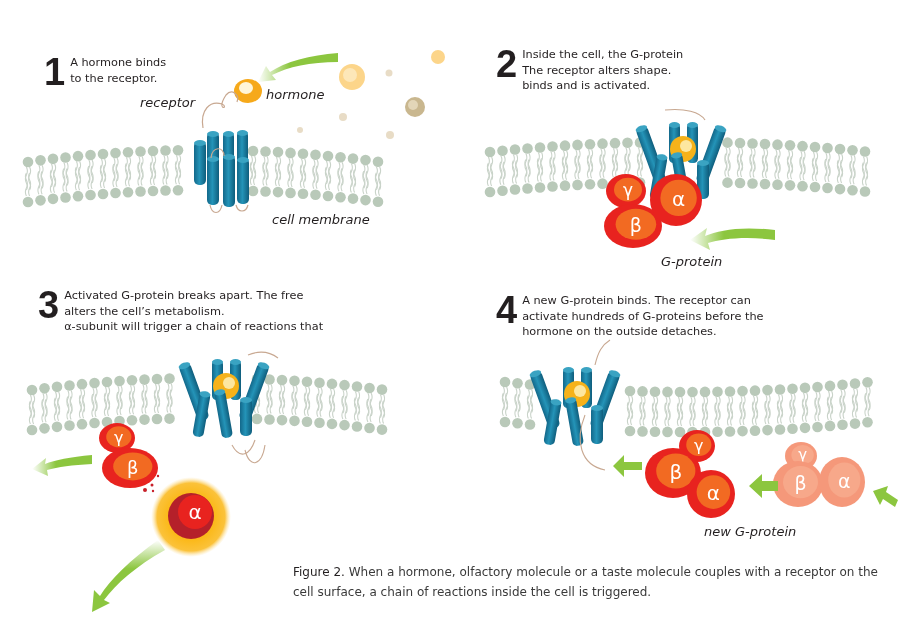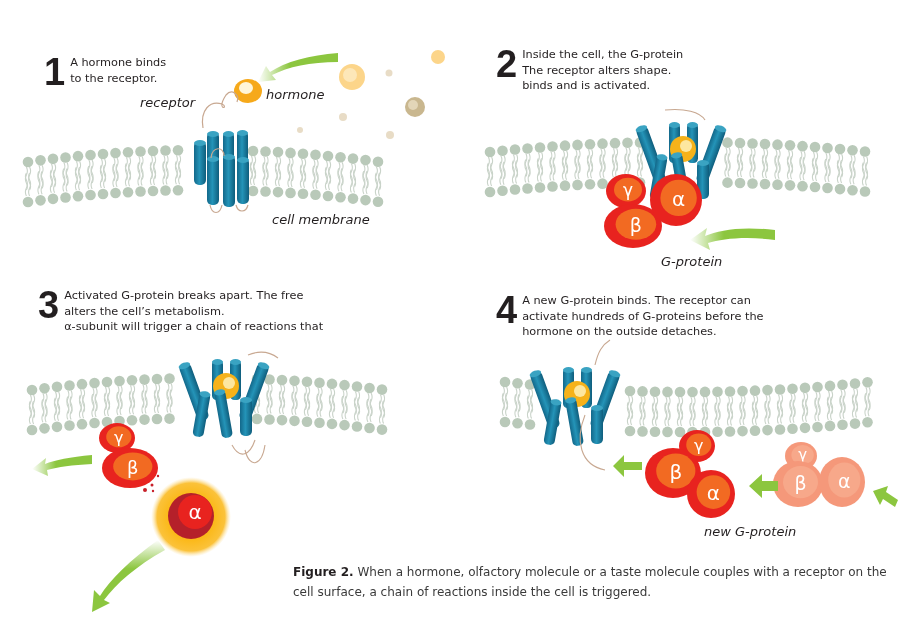--- a/index.html
+++ b/index.html
@@ -7,21 +7,21 @@
          font-family: "DejaVu Sans", sans-serif; color: #231f20; }
   .panel-head { position: absolute; display: flex; align-items: flex-start; }
   .step-num { font-family: "Liberation Sans", sans-serif; font-weight: bold;
               font-size: 38px; line-height: 34px; color: #231f20; margin-right: 6px; letter-spacing: -1px; }
   .step-text { font-size: 11.3px; line-height: 15.5px; color: #231f20; }
   .label-it { position: absolute; font-family: "DejaVu Sans", sans-serif; font-style: italic;
               font-size: 13px; color: #231f20; white-space: nowrap; }
   #art { position: absolute; left: 0; top: 0; }
   .caption { position: absolute; left: 293px; top: 562px; width: 600px;
              font-size: 12px; line-height: 20px; color: #3a3a3a; }
-  .caption b { font-weight: bold; color: #231f20; }
+  .caption b { font-weight: normal; color: #231f20; }
   .greek { font-family: "DejaVu Sans", sans-serif; fill: #ffffff; text-anchor: middle; dominant-baseline: central; }
 </style>
 </head>
 <body>
 
 <div class="panel-head" style="left:44px; top:55px;">
   <span class="step-num">1</span>
   <div class="step-text">
     <div>A hormone binds</div>
     <div>to the receptor.</div>

